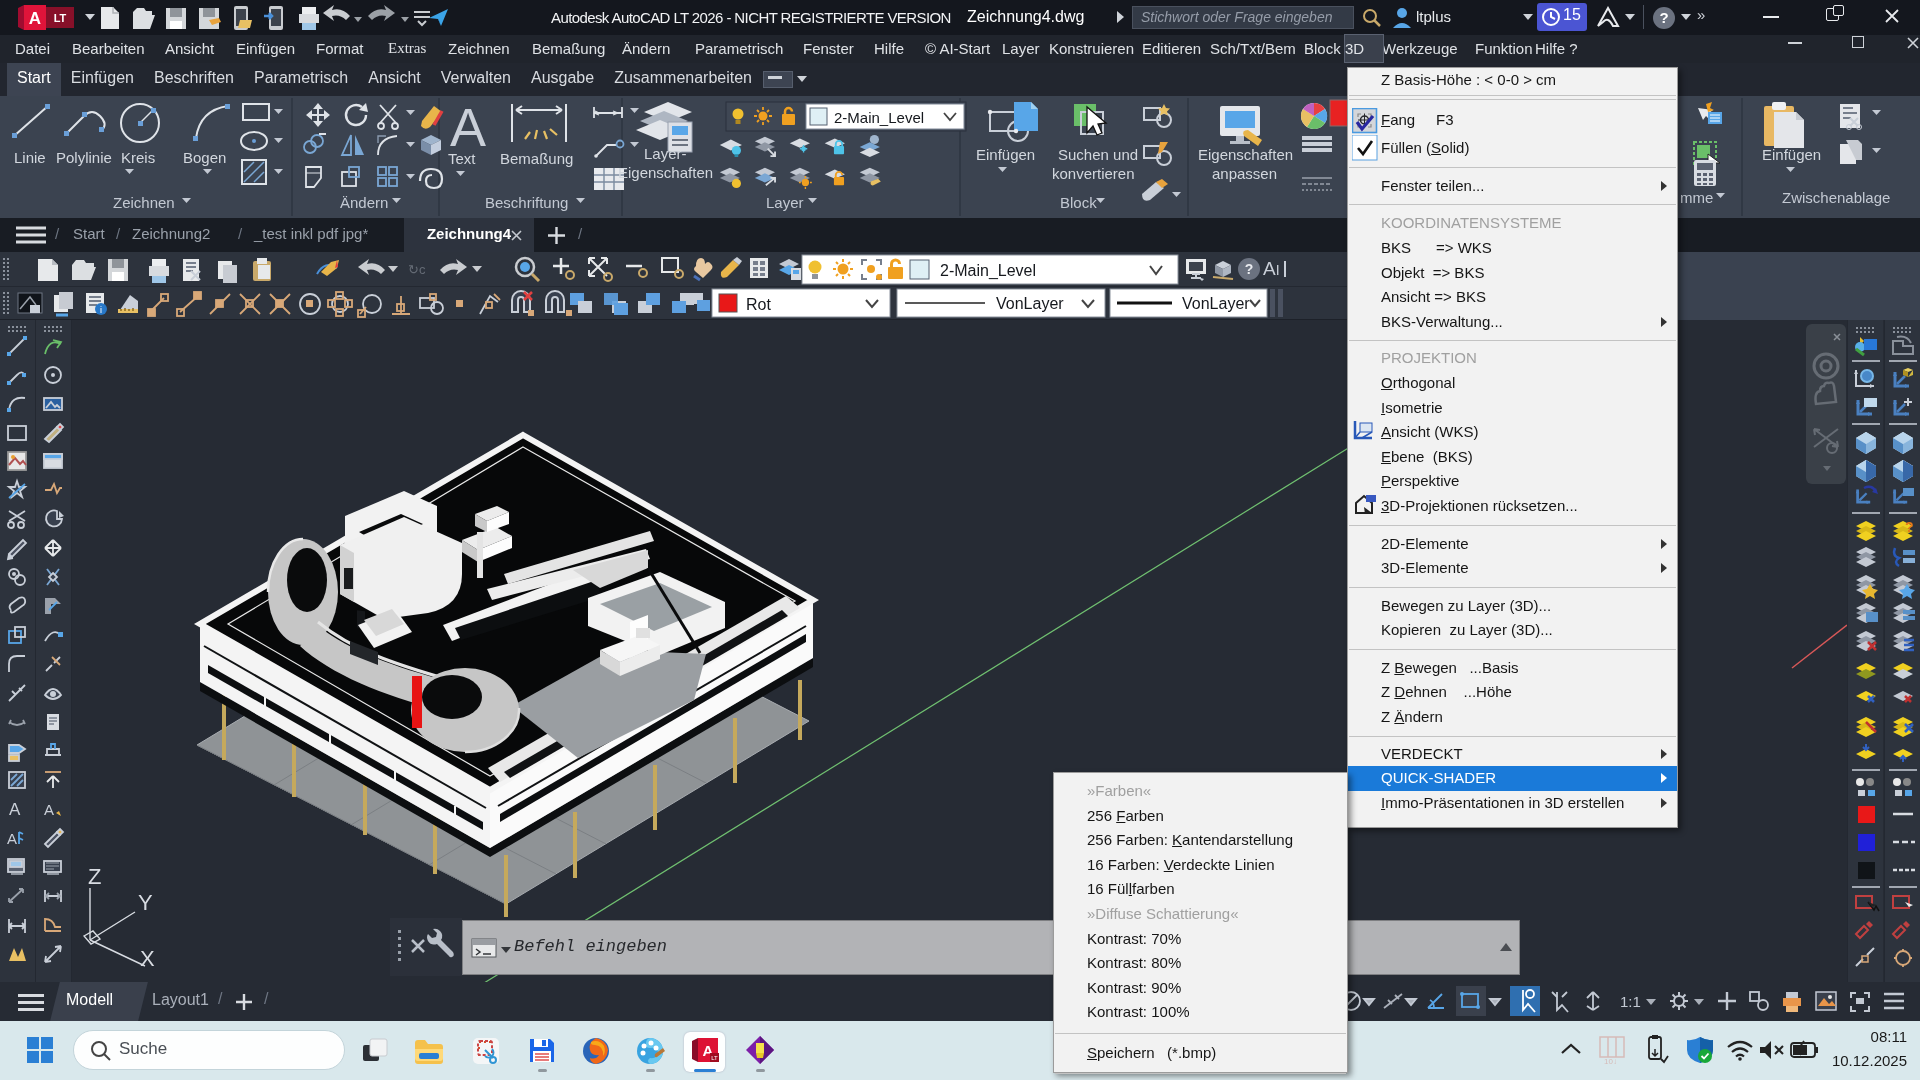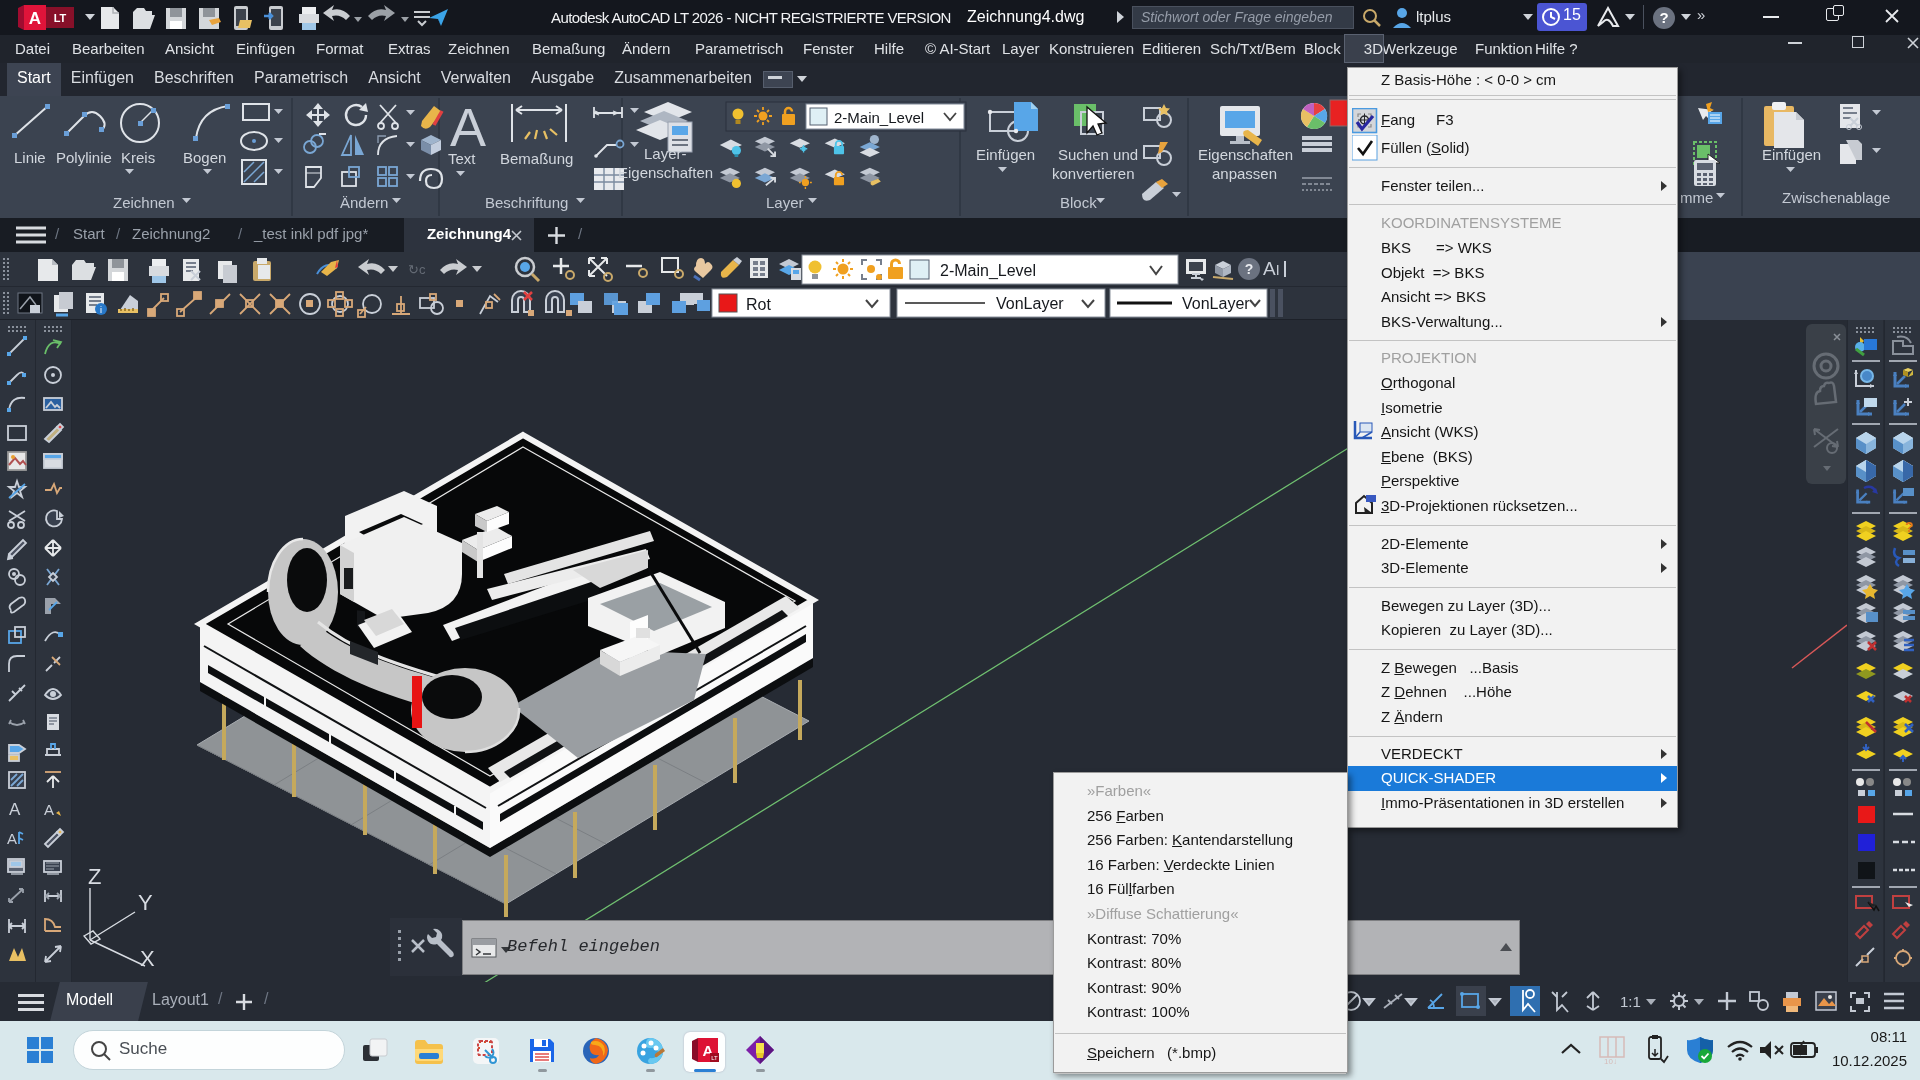--- a/index.html
+++ b/index.html
@@ -141,37 +141,37 @@
  <svg class="abs" style="left:1884px;top:8px" width="16" height="16">
       <path d="M2 2 L14 14 M14 2 L2 14" stroke="#e8eaed" stroke-width="1.8"></path>
     </svg>
 </div>
 <div class="abs" id="menubar">
  <span class="abs" style="left:15px;top:5px;">Datei</span>
  <span class="abs" style="left:72px;top:5px;">Bearbeiten</span>
  <span class="abs" style="left:165px;top:5px;">Ansicht</span>
  <span class="abs" style="left:236px;top:5px;">Einfügen</span>
  <span class="abs" style="left:316px;top:5px;">Format</span>
- <span class="abs" style="left:388px;top:5px;">Extras</span>
+ <span class="abs" style="left:388px;top:5px;font-family:Liberation Serif, serif;">Extras</span>
  <span class="abs" style="left:448px;top:5px;">Zeichnen</span>
  <span class="abs" style="left:532px;top:5px;">Bemaßung</span>
  <span class="abs" style="left:622px;top:5px;">Ändern</span>
  <span class="abs" style="left:695px;top:5px;">Parametrisch</span>
  <span class="abs" style="left:803px;top:5px;">Fenster</span>
  <span class="abs" style="left:874px;top:5px;">Hilfe</span>
  <span class="abs" style="left:925px;top:5px;">© AI-Start</span>
  <span class="abs" style="left:1002px;top:5px;">Layer</span>
  <span class="abs" style="left:1049px;top:5px;">Konstruieren</span>
  <span class="abs" style="left:1142px;top:5px;">Editieren</span>
  <span class="abs" style="left:1210px;top:5px;">Sch/Txt/Bem</span>
  <span class="abs" style="left:1304px;top:5px;">Block</span>
  <span class="abs" style="left:1382px;top:5px;">Werkzeuge</span>
  <span class="abs" style="left:1467px;top:5px;margin-left:8px;">Funktion</span>
  <span class="abs" style="left:1535px;top:5px;">Hilfe ?</span>
- <span class="abs" style="left:1345px;top:0px;width:38px;height:27px;background:#3a404c;outline:1px solid #5a6170;text-align:right;padding-top:5px;">3D</span>
+ <span class="abs" style="left:1345px;top:0px;width:38px;height:27px;background:#3a404c;outline:1px solid #5a6170;text-align:left;padding-top:5px;">3D</span>
  <div class="abs" style="left:1788px;top:7px;width:14px;height:2px;background:#cfd3d9;"></div>
  <div class="abs" style="left:1852px;top:1px;width:12px;height:12px;border:1.5px solid #cfd3d9;"></div>
  <svg class="abs" style="left:1906px;top:1px" width="14" height="14">
       <path d="M2 2 L12 12 M12 2 L2 12" stroke="#cfd3d9" stroke-width="1.6"></path>
     </svg>
 </div>
 <div class="abs" id="tabrow">
     <div style="padding-left:7px;white-space:nowrap;"><span class="rt active">Start</span><span class="rt">Einfügen</span><span class="rt">Beschriften</span><span class="rt">Parametrisch</span><span class="rt">Ansicht</span><span class="rt">Verwalten</span><span class="rt">Ausgabe</span><span class="rt">Zusammenarbeiten</span></div>
  <div class="abs" style="left:763px;top:8px;width:30px;height:17px;background:#3d4452;border:1px solid #565e6d;"></div>
  <svg class="abs" style="left:768px;top:13px" width="14" height="8">
@@ -1169,21 +1169,21 @@
  <path d="M59 38 l-12 -12 q-6 2 -9 -3 q-2 -4 0 -7 l4 4 4 -1 1 -4 -4 -4 q4 -1 7 2 q4 4 1 9 l12 12 q2 4 -1 5 q-2 1 -3 -1z" fill="#b8bec8"></path>
  </svg>
 </div>
 <div class="abs" style="left:390px;top:600px;width:1058px;height:55px;background:#b2b3b6;border:1px solid #7e7f82;">
  <svg class="abs" style="left:8px;top:16px" width="40" height="24">
         <rect x="1" y="2" width="24" height="18" fill="#e8e9ea" stroke="#55585c"></rect>
         <rect x="1" y="2" width="24" height="6" fill="#9a9da2"></rect>
         <path d="M5 12 l4 3 l-4 3 M12 17 h8" stroke="#33363a" stroke-width="1.5" fill="none"></path>
         <path d="M30 10 l5 6 l5 -6z" fill="#33363a"></path>
       </svg>
- <div class="abs" style="left:44px;top:16px;font-family:'Liberation Mono',monospace;font-style:italic;font-size:17px;color:#26282c;">Befehl eingeben</div>
+ <div class="abs" style="left:51px;top:16px;font-family:'Liberation Mono',monospace;font-style:italic;font-size:17px;color:#26282c;">Befehl eingeben</div>
  <svg class="abs" style="left:1036px;top:20px" width="14" height="12">
         <path d="M1 10 L7 2 L13 10z" fill="#4a4d52"></path>
       </svg>
 </div>
 </div>
 <div class="abs" id="rtb1">
 <svg width="36" height="662" viewBox="0 0 36 662">
  <use href="#hgrip" x="8" y="7"></use>
  <g transform="translate(6,15)">
         <path d="M6 2 l4 4 l-4 4z" fill="#e8c030"></path>

